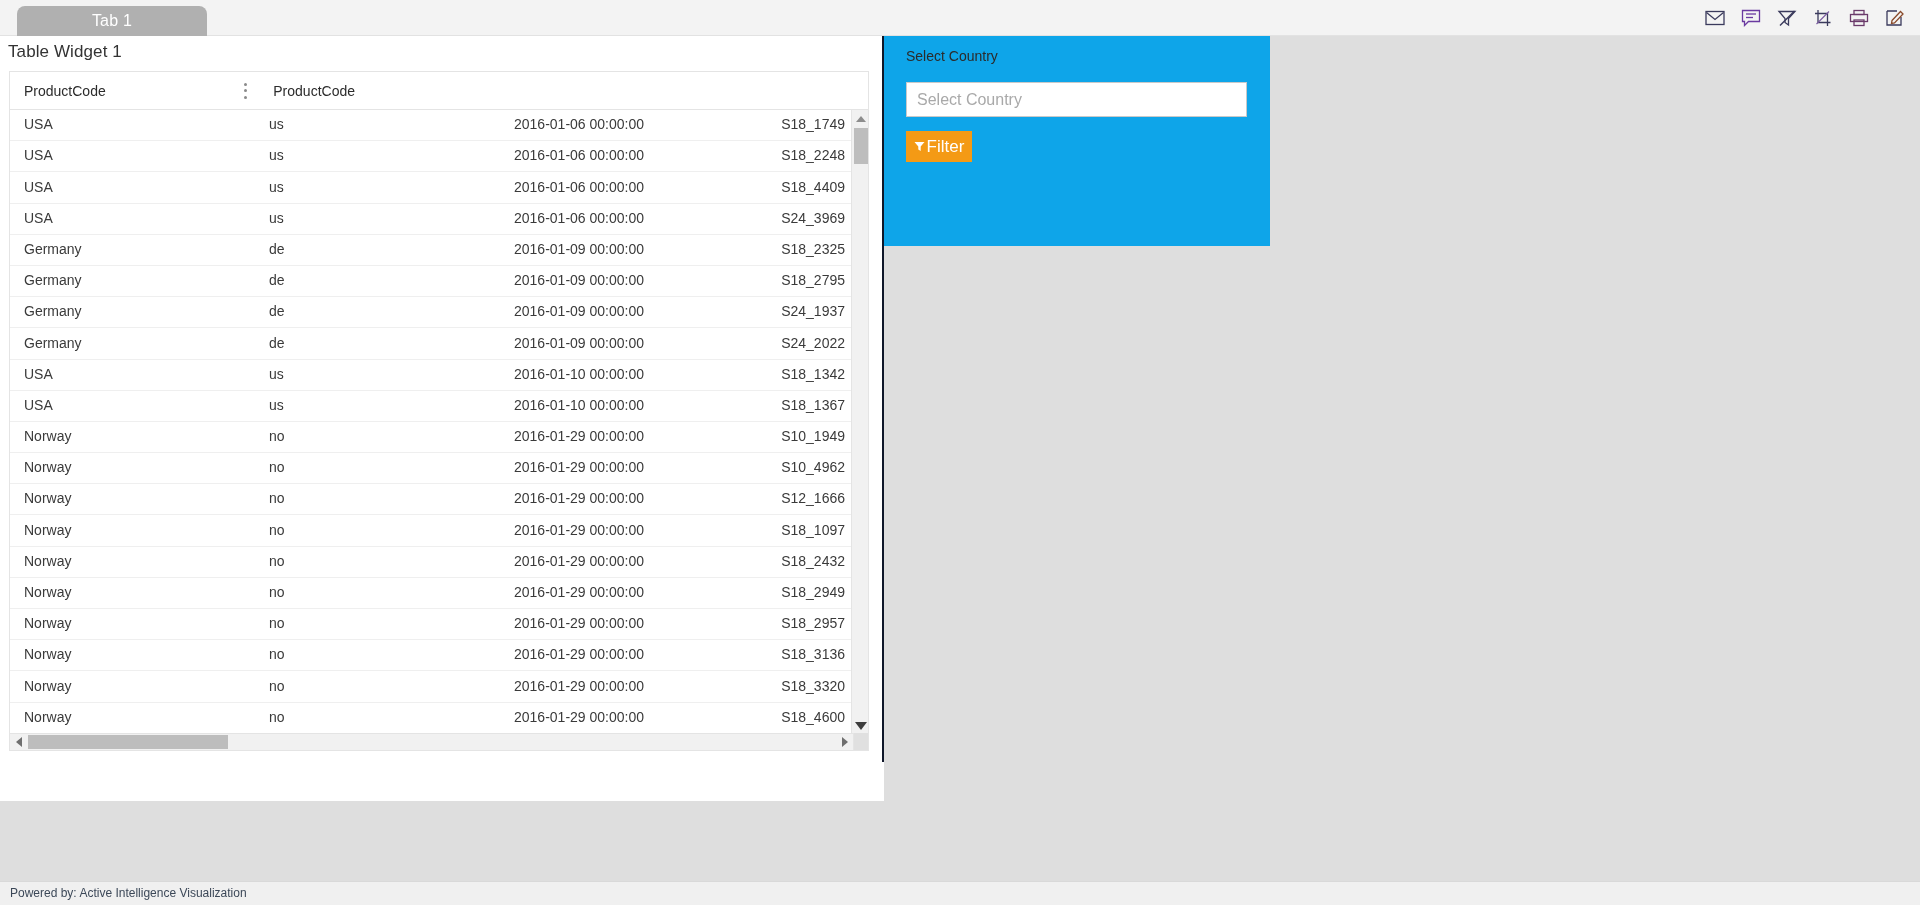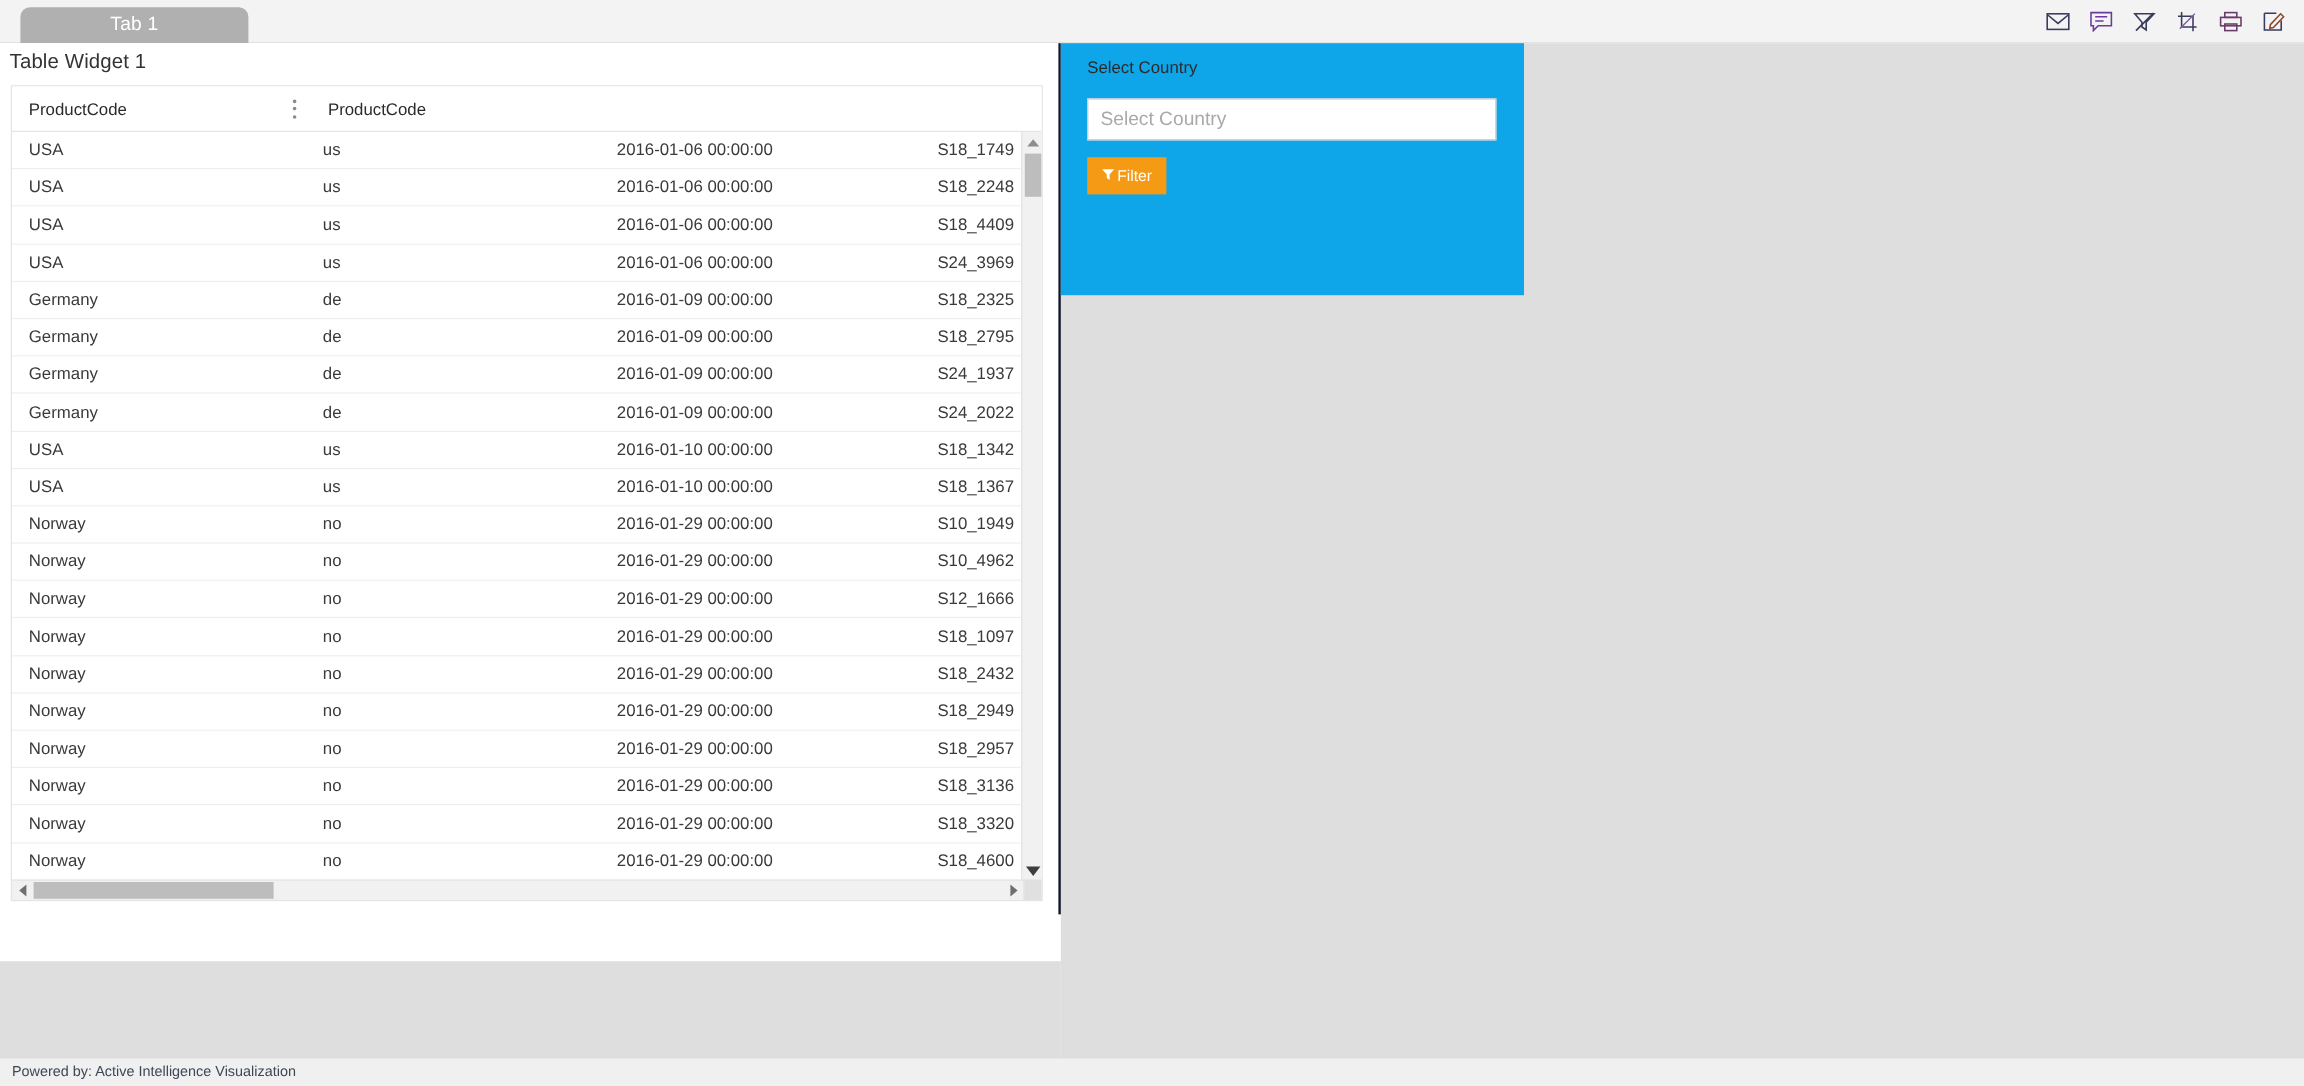--- a/index.html
+++ b/index.html
@@ -230,21 +230,21 @@
     font-family: "Liberation Sans", sans-serif;
     outline: none;
   }
   .filter-input::placeholder { color: #a9a9a9; }
   .filter-btn {
     position: absolute; left: 22px; top: 95px;
     width: 66px; height: 31px;
     background: #f49a15;
     border: none;
     color: #ffffff;
-    font-size: 13px;
+    font-size: 17px;
     font-family: "Liberation Sans", sans-serif;
     display: flex; align-items: center; justify-content: center;
     gap: 2px;
     cursor: pointer;
   }
   .funnel { display: inline-block; }
 
   
   .footer {
     position: absolute; left: 0; bottom: 0;

